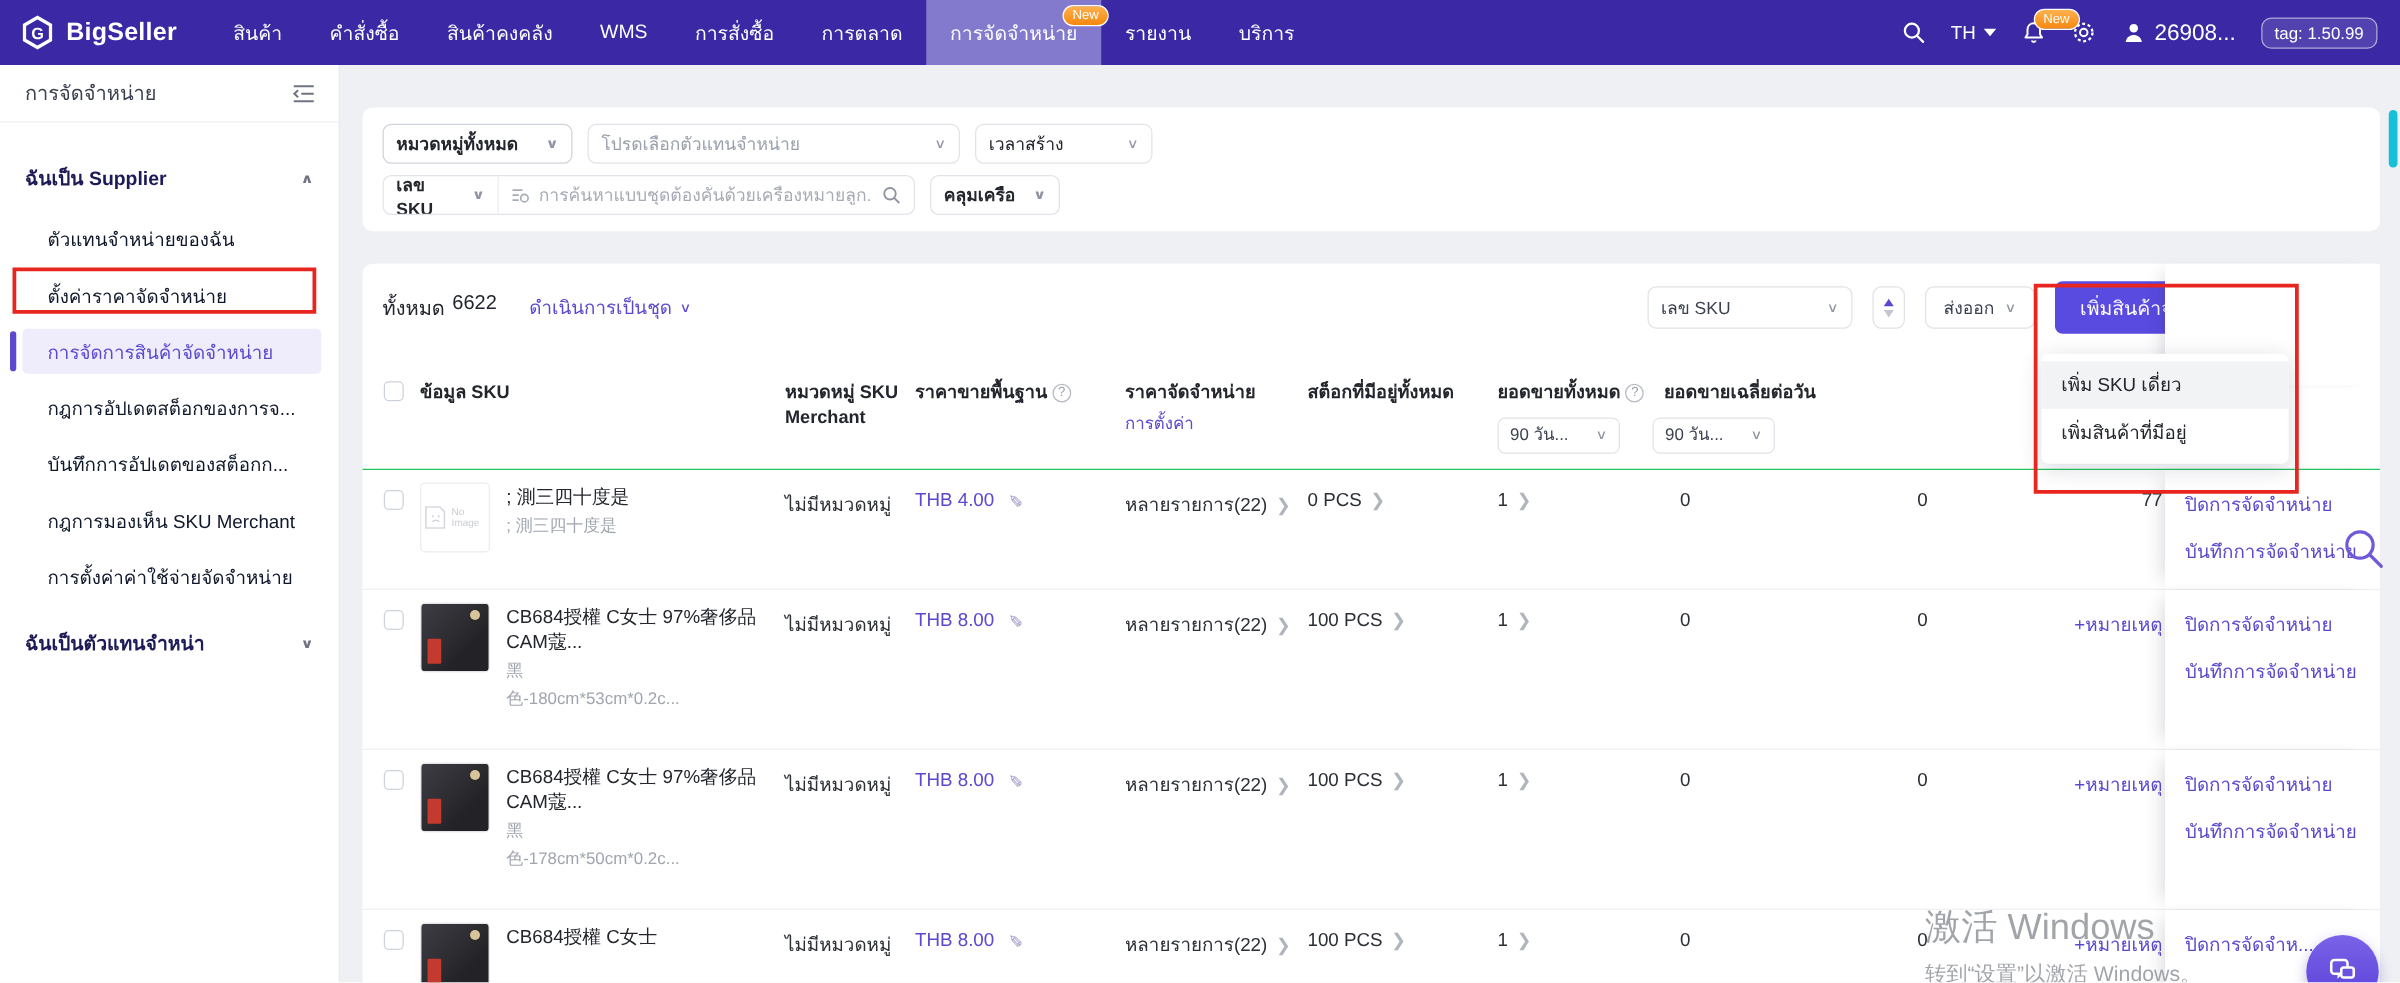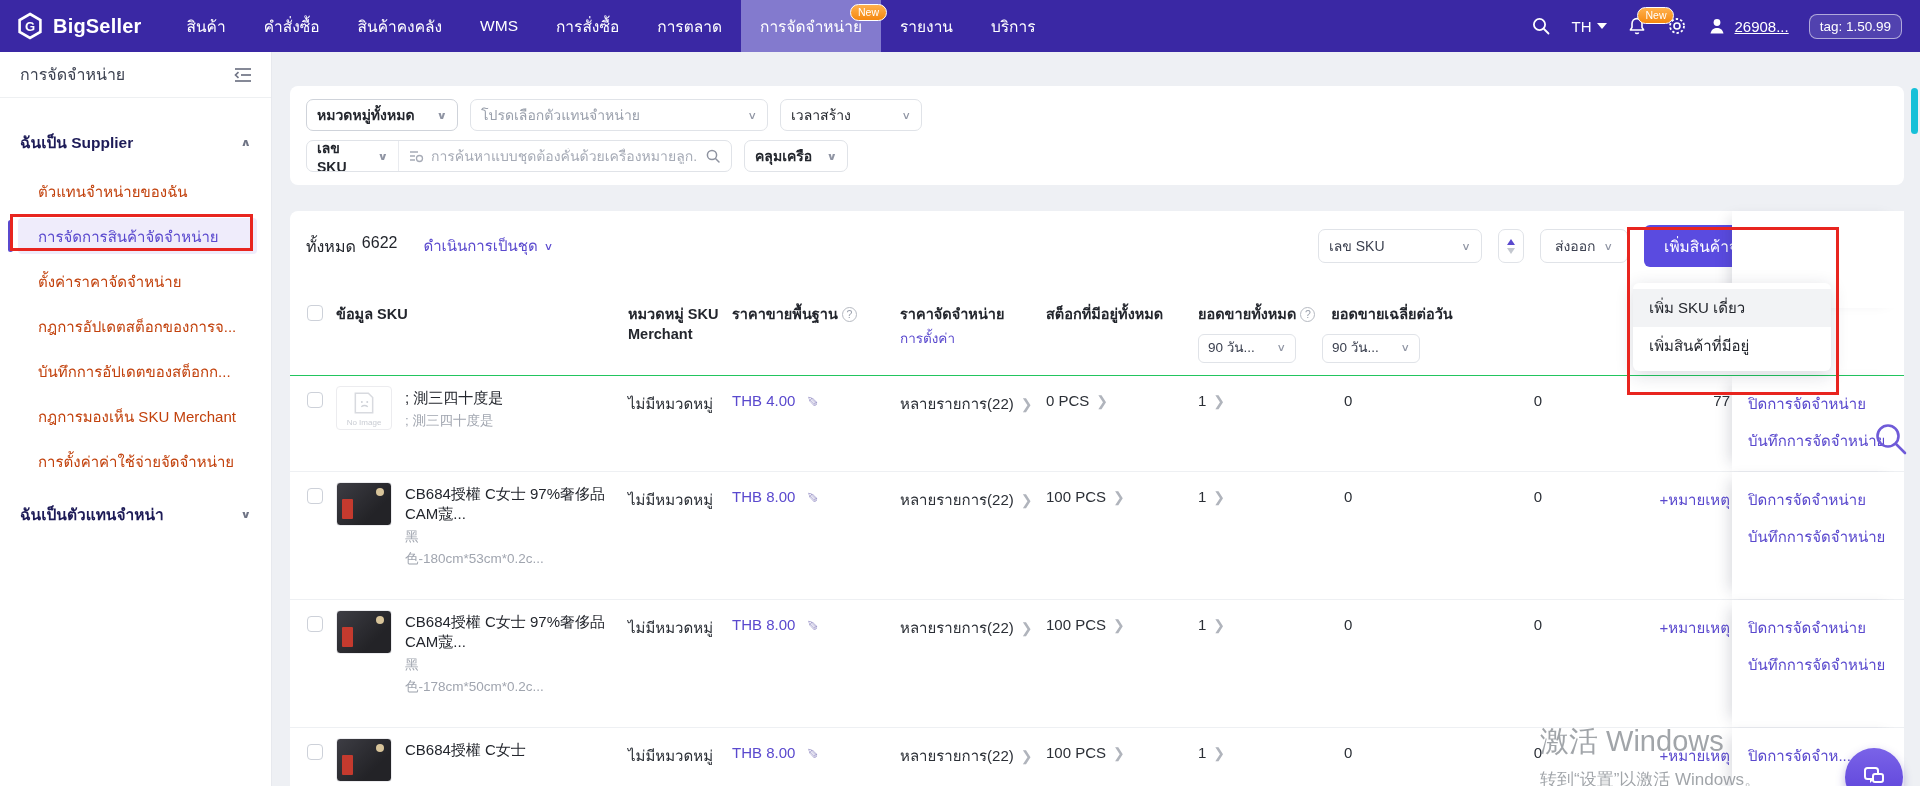--- a/index.html
+++ b/index.html
@@ -15,30 +15,30 @@
   .nav-items { display:flex; height:52px; align-items:stretch; }
   .nav-item { display:flex; align-items:center; padding:0 19px; font-size:15.5px; cursor:pointer; position:relative; white-space:nowrap; }
   .nav-item.active { background:#837ace; }
   .nav-badge { position:absolute; top:4px; right:-6px; background:linear-gradient(180deg,#ffb14d,#f5880f); border:1px solid #fff; color:#fff; font-size:10.5px; padding:1px 7px; border-radius:9px; line-height:13px; }
   .nav-right { margin-left:auto; display:flex; align-items:center; gap:20px; padding-right:18px; }
   .nav-ico { width:20px; height:20px; display:block; }
   .lang { display:flex; align-items:center; gap:6px; font-size:15px; }
   .caret-down-w { width:0; height:0; border-left:5px solid transparent; border-right:5px solid transparent; border-top:6px solid #fff; display:inline-block; }
   .bell-wrap { position:relative; }
   .bell-badge { position:absolute; top:-9px; left:10px; background:linear-gradient(180deg,#ffb14d,#f5880f); border:1px solid #fff; color:#fff; font-size:10.5px; padding:1px 7px; border-radius:9px; line-height:13px; }
-  .user { display:flex; align-items:center; gap:7px; font-size:15px;text-decoration:underline; }
+  .user { display:flex; align-items:center; gap:7px; font-size:18px; }
   .ver-tag { border:1px solid rgba(255,255,255,.55); background:rgba(255,255,255,.12); border-radius:8px; padding:4px 10px; font-size:13.5px; }
 
   
   .sidebar { position:absolute; top:52px; left:0; bottom:0; width:272px; background:#fff; border-right:1px solid #e7e9ee; z-index:10; }
   .sb-header { height:46px; display:flex; align-items:center; justify-content:space-between; padding:0 18px 0 20px; border-bottom:1px solid #eef0f2; color:#3c4150; font-size:16px; }
   .sb-section { display:flex; align-items:center; justify-content:space-between; padding:0 20px; font-weight:700; color:#1d1b57; font-size:15.5px; }
   .sb-sec1 { margin-top:32px; }
   .sb-items { margin-top:14px; }
-  .sb-item { height:45px; display:flex; align-items:center; padding:0 16px 0 38px; color:#c2410c; font-size:15px; cursor:pointer; position:relative; white-space:nowrap; overflow:hidden; }
+  .sb-item { height:45px; display:flex; align-items:center; padding:0 16px 0 38px; color:#0f172a; font-size:15px; cursor:pointer; position:relative; white-space:nowrap; overflow:hidden; }
   .sb-item.active { color:#5a49ce; }
   .sb-item.active .sb-item-bg { position:absolute; left:18px; right:14px; top:4px; bottom:5px; background:#efecfb; border-radius:4px; z-index:-1; }
   .sb-item.active::before { content:""; position:absolute; left:8px; top:6px; bottom:7px; width:5px; border-radius:3px; background:#5a49ce; }
   .sb-sec2 { margin-top:18px; }
   .chev { color:#8f94a3; font-size:13px; transform:scaleY(.8); }
   .sb-sec1 .chev, .sb-sec2 .chev { color:#6f7485; }
 
   
   .content { position:absolute; top:52px; left:272px; right:0; bottom:0; overflow:hidden; }
   .card { background:#fff; border-radius:8px; }
@@ -91,21 +91,21 @@
   .c-avg { width:140px;text-align:center; }
   .c-note { width:122px;text-align:right; }
   .c-action { position:absolute; right:0; top:0; bottom:0; width:172px; background:#fff; box-shadow:-10px 0 14px -8px rgba(30,35,60,.18); padding:16px 8px 0 16px; z-index:2; }
   .thead .c-action { position:absolute; height:97px; bottom:auto; }
   .qmark { display:inline-flex; width:15px; height:15px; border:1px solid #b6bac2; border-radius:50%; color:#9aa0ac; font-size:10.5px; align-items:center; justify-content:center; font-weight:400; margin-left:4px; vertical-align:1px; }
   .period { margin-top:9px; width:98px; height:29px; border:1px solid #e0e3e8; border-radius:6px; display:flex; align-items:center; padding:0 9px; font-weight:400; color:#3c4150; font-size:13.5px; background:#fff; }
   .period .chev { margin-left:auto; }
   .settings-link { display:block; color:#5a49ce; font-weight:400; font-size:13.5px; margin-top:5px; cursor:pointer; }
   .checkbox { width:16px; height:16px; border:1.5px solid #cdd1d9; border-radius:4px; display:inline-block; background:#fff; }
   .trow { display:flex; border-bottom:1px solid #eef0f3; position:relative; }
-  .thumb { width:56px; height:44px; border:1px solid #ececef; border-radius:4px; flex:none; display:flex; flex-direction:column; align-items:center; justify-content:center; gap:2px; overflow:hidden; }
+  .thumb { width:56px; height:56px; border:1px solid #ececef; border-radius:4px; flex:none; display:flex; flex-direction:row; align-items:center; justify-content:center; gap:2px; overflow:hidden; }
   .thumb-noimage .noimg { font-size:8px; color:#c9ccd3; }
   .thumb-scarf { background:linear-gradient(135deg,#3d3d44 0%,#232327 70%); position:relative; }
   .thumb-scarf::after { content:""; position:absolute; left:5px; bottom:6px; width:11px; height:20px; background:#c43a2e; border-radius:1px; }
   .thumb-scarf::before { content:""; position:absolute; right:7px; top:5px; width:8px; height:8px; border-radius:50%; background:#d8c49a; }
   .sku-text { padding-top:2px; min-width:0; }
   .sku-title { color:#23262d; font-size:15px; line-height:1.32; }
   .sub-line { color:#a0a5af; font-size:13.5px; margin-top:4px; white-space:nowrap; overflow:hidden; text-overflow:ellipsis; }
   .price { color:#5a49ce; }
   .pencil { color:#9d97c9; font-size:14px; margin-left:6px; display:inline-block; transform:rotate(90deg) scaleX(-1); }
   .rchev { color:#b0b4bc; margin-left:7px; font-size:14px; }
@@ -193,25 +193,25 @@
           <line x1="2" y1="15" x2="18" y2="15" stroke="#6f7485" stroke-width="1.7"></line>
           <path d="M5.5 6.2 2.5 9l3 2.8" fill="none" stroke="#6f7485" stroke-width="1.6"></path>
         </svg>
     </div>
     <div class="sb-section sb-sec1">
       <span>ฉันเป็น Supplier</span>
       <span class="chev">∧</span>
     </div>
     <div class="sb-items">
       <div class="sb-item">ตัวแทนจำหน่ายของฉัน</div>
+      <div class="sb-item">ตั้งค่าราคาจัดจำหน่าย</div>
       <div class="sb-item active">
           <span class="sb-item-bg"></span>
           <span>การจัดการสินค้าจัดจำหน่าย</span>
         </div>
-      <div class="sb-item">ตั้งค่าราคาจัดจำหน่าย</div>
       <div class="sb-item">กฎการอัปเดตสต็อกของการจ...</div>
       <div class="sb-item">บันทึกการอัปเดตของสต็อกก...</div>
       <div class="sb-item">กฎการมองเห็น SKU Merchant</div>
       <div class="sb-item">การตั้งค่าค่าใช้จ่ายจัดจำหน่าย</div>
     </div>
     <div class="sb-section sb-sec2">
       <span>ฉันเป็นตัวแทนจำหน่า</span>
       <span class="chev">∨</span>
     </div>
   </div>

